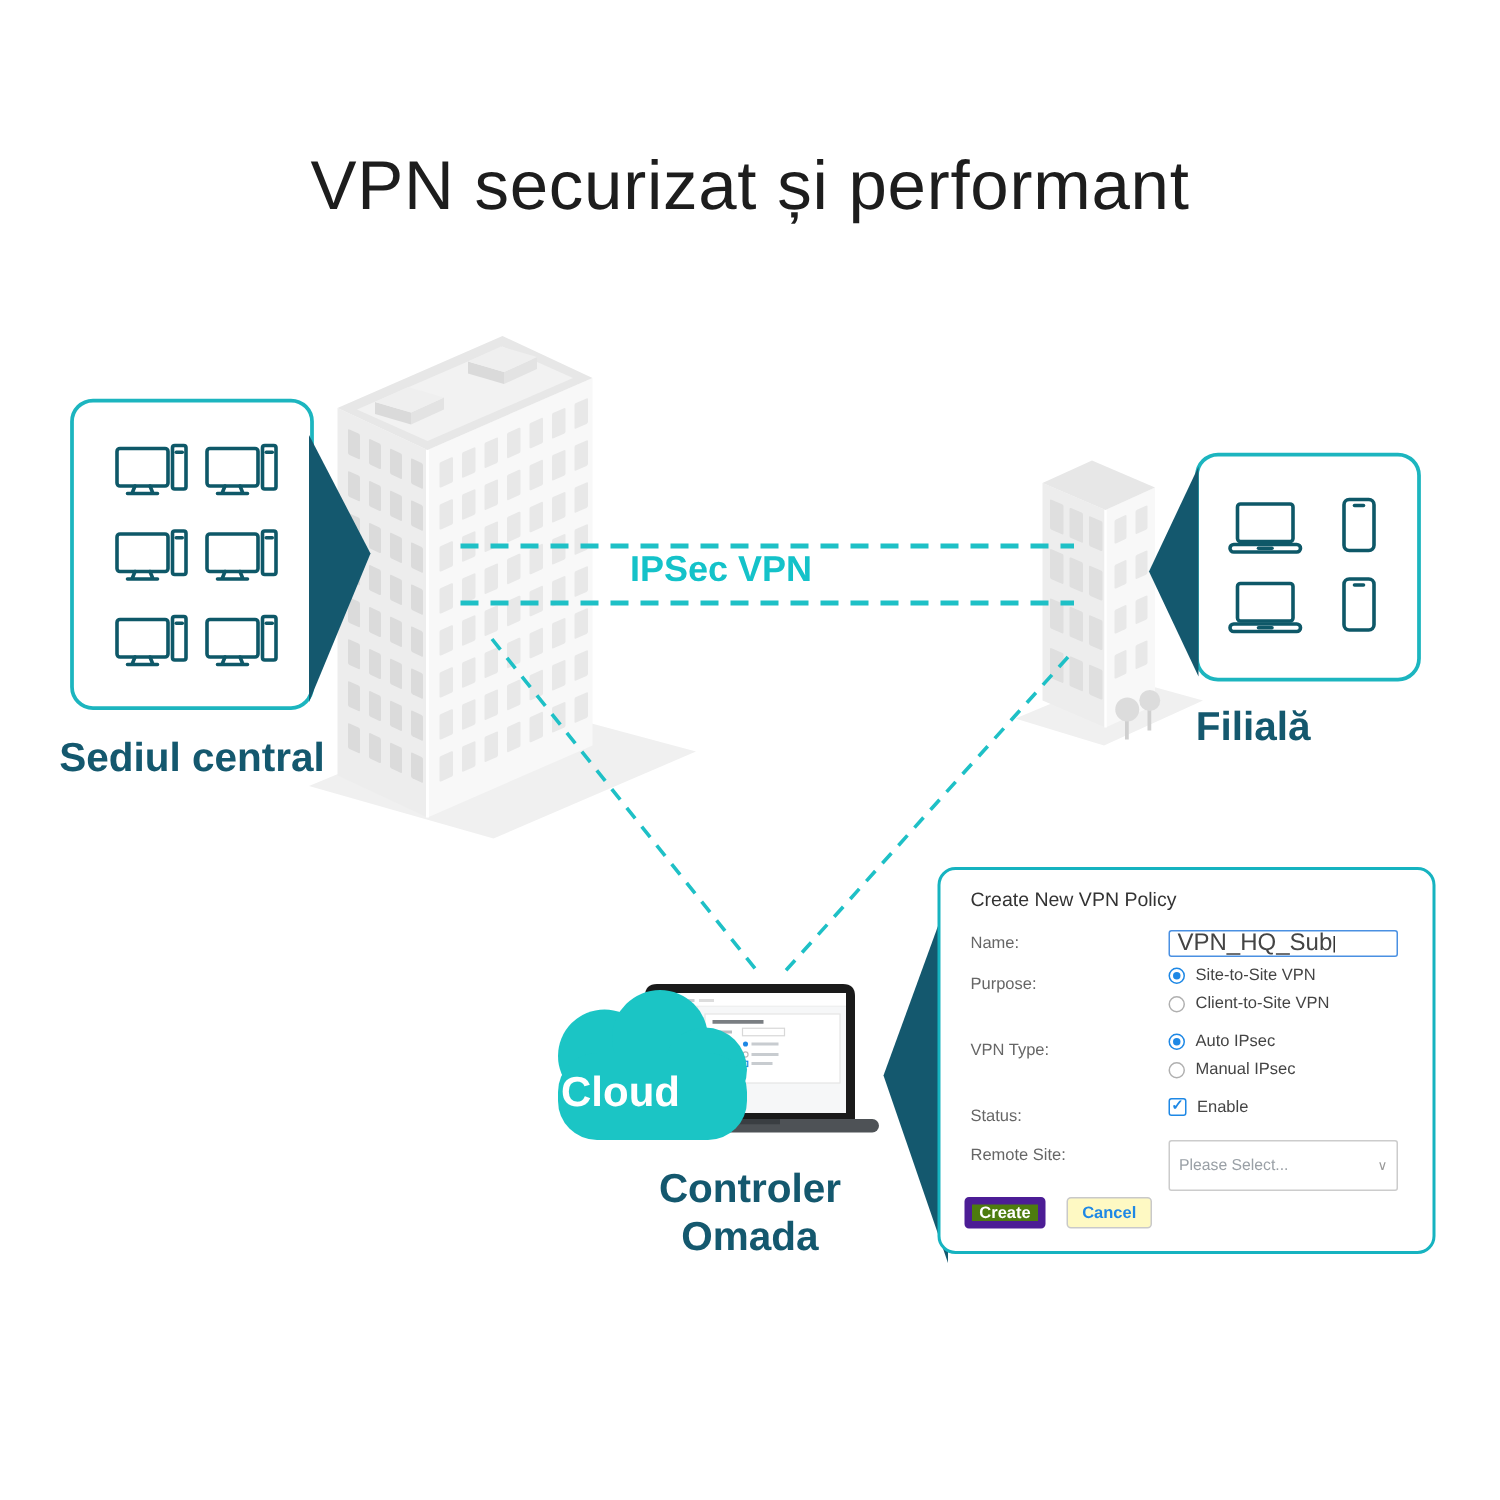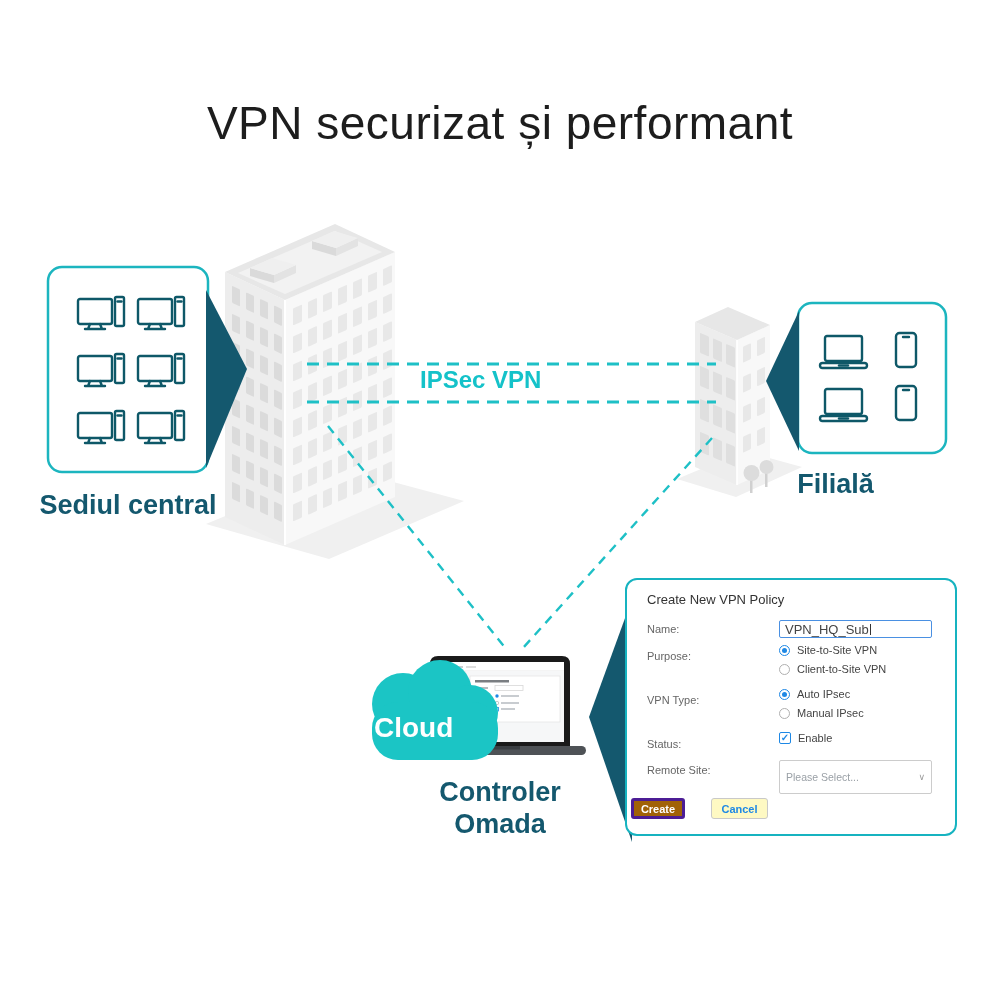--- a/index.html
+++ b/index.html
@@ -18,38 +18,38 @@
   .ipsec-label{left:420px;top:366px;width:240px;text-align:left;color:#14c2c9;
                font-size:24px;font-weight:bold;}
   
   .dialog{left:625px;top:578px;width:332px;height:258px;background:#fff;
           border:2px solid #16b3c0;border-radius:12px;box-sizing:border-box;z-index:6;}
   .dialog *{box-sizing:border-box;}
   .dlg-title{position:absolute;left:20px;top:12px;font-size:13px;font-weight:normal;color:#333;}
   .frow{position:absolute;left:20px;font-size:11px;color:#666;}
   .ctrl{position:absolute;left:152px;}
   .input{width:153px;height:18px;border:1px solid #4a90e2;border-radius:2px;background:#fff;
-         font-size:13px;color:#444;display:flex;align-items:center;padding:0 5px;}
+         font-size:16px;color:#444;display:flex;align-items:center;padding:0 5px;}
   .caret{display:inline-block;width:1px;height:11px;background:#333;margin-left:1px;}
   .opt{position:absolute;left:152px;display:flex;align-items:center;gap:7px;
        font-size:11px;color:#444;}
   .radio{width:11px;height:11px;border-radius:50%;border:1px solid #b0b0b0;background:#fff;
          position:relative;flex:0 0 auto;}
   .radio.sel{border:1px solid #1e88e5;}
   .radio.sel::after{content:"";position:absolute;left:2px;top:2px;width:5px;height:5px;
          border-radius:50%;background:#1e88e5;}
   .checkbox{width:12px;height:12px;border:1px solid #1e88e5;border-radius:2px;background:#fff;
          color:#1e88e5;font-size:10px;font-weight:bold;line-height:10px;text-align:center;
          flex:0 0 auto;}
   .select{width:153px;height:18px;border:1px solid #ccc;border-radius:2px;background:#fff;
          font-size:10.5px;color:#9aa0a6;display:flex;align-items:center;padding:16px 6px;}
   .select .chev{margin-left:auto;color:#999;font-size:9px;}
   .btn{position:absolute;top:218px;height:21px;font-size:11px;font-weight:bold;border-radius:3px;
        display:flex;align-items:center;justify-content:center;cursor:pointer;}
-  .btn-create{left:4px;width:54px;background:#a16207;color:#fff;border:3px solid #4c1d95;}
+  .btn-create{left:16px;width:54px;background:#4d7c0f;color:#fff;border:5px solid #4c1d95;}
   .btn-cancel{left:84px;width:57px;background:#fef9c3;color:#1e88e5;border:1px solid #c9c9c9;}
 </style>
 </head>
 <body>
 
 <div class="stage">
 
   <svg width="1000" height="1000" viewBox="0 0 1000 1000">
 
     <polygon points="206,524 341,468 464,501 329,559" fill="#f0f0f0"></polygon>

